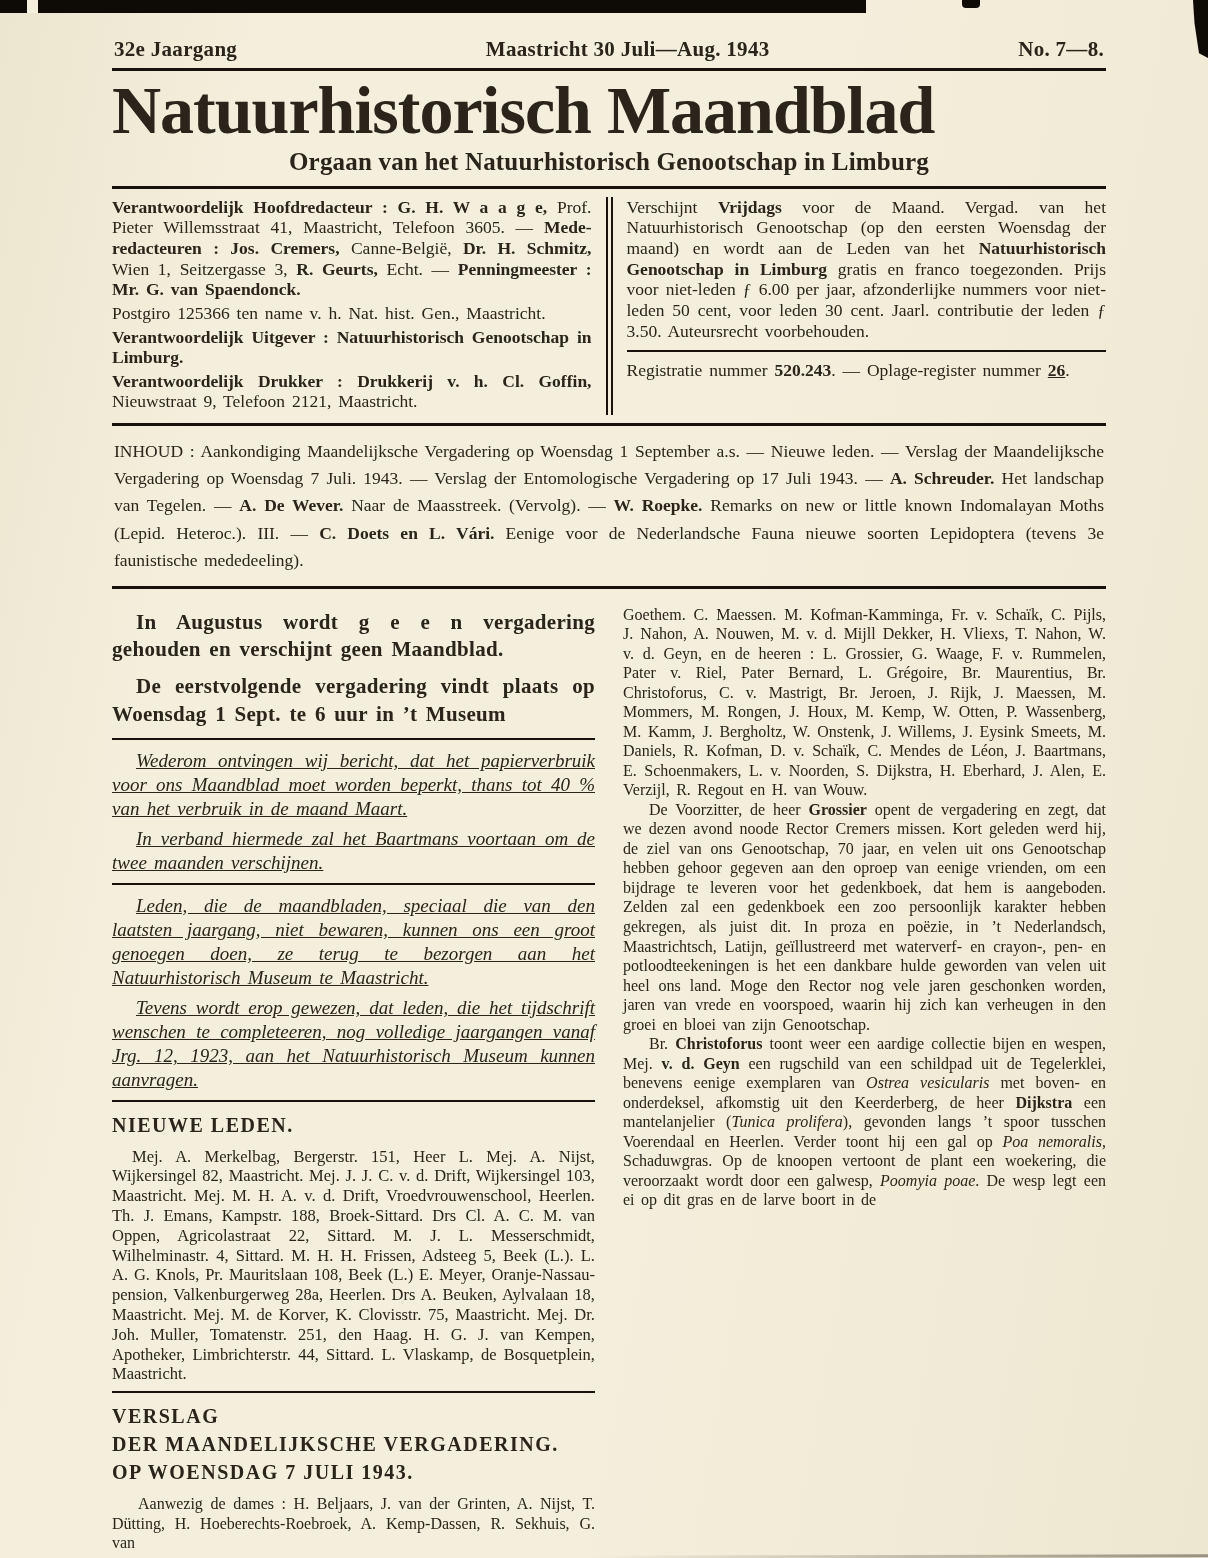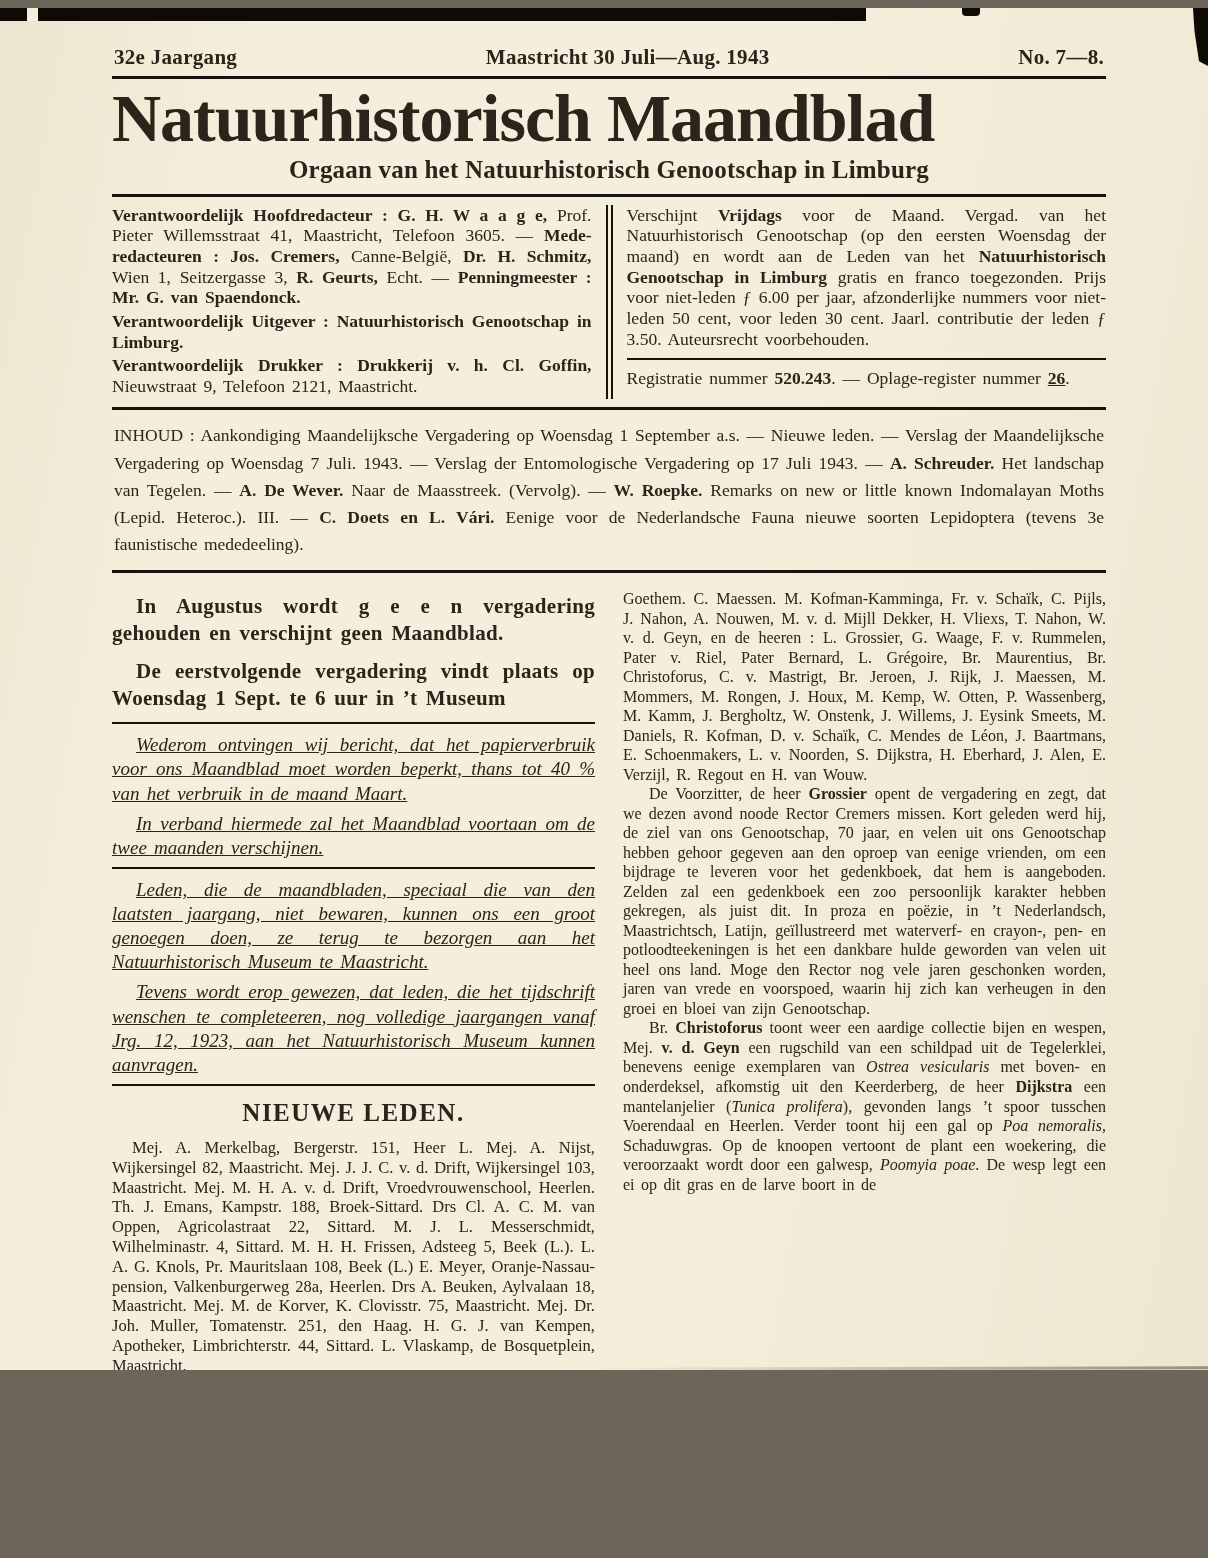--- a/index.html
+++ b/index.html
@@ -1,22 +1,22 @@
 <!DOCTYPE html>
 <html lang="nl" style="--paper: #f4eedc; --paper_edge: #ece5cf; --ink: #2b241a; --rule: #17120c; --scan_black: #0e0b07;"><head>
 <meta charset="utf-8">
 <style>
   html, body { margin: 0; padding: 0; }
   body { background: #6b655a; }
 
   .page {
     position: relative;
     width: 1208px;
-    height: 1362px;
-    margin: 8px auto;
+    height: 1558px;
+    margin: 0 auto;
     overflow: hidden;
     background:
       linear-gradient(100deg, var(--paper_edge, #ece5cf) 0%, var(--paper, #f4eedc) 18%, var(--paper, #f4eedc) 55%, #f1ead6 82%, #ede6d0 100%);
     color: var(--ink, #2b241a);
     font-family: "Liberation Serif", "DejaVu Serif", serif;
   }
 
   
   .band-top { position: absolute; top: 0; left: 0; width: 866px; height: 13px; background: var(--scan_black, #0e0b07); }
   .band-notch { position: absolute; top: 0; left: 27px; width: 11px; height: 13px; background: var(--paper, #f4eedc); }
@@ -46,21 +46,21 @@
 
   .inhoud { margin: 12px 2px 12px 2px; font-size: 17.5px; line-height: 1.55; text-align: justify; word-spacing: 2px; hyphens: auto; }
 
   
   .columns { display: grid; grid-template-columns: 1fr 1fr; column-gap: 28px; margin-top: 16px; }
   .col { min-width: 0; }
 
   .announce { margin: 4px 0 10px 0; font-size: 21px; font-weight: bold; line-height: 1.3; text-align: justify; text-indent: 24px; word-spacing: 3px; letter-spacing: .3px; }
   .rule-col { height: 2px; margin: 7px 0 9px 0; }
   .notice { margin: 0 0 6px 0; font-size: 19px; font-style: italic; line-height: 1.27; text-align: justify; text-indent: 24px; word-spacing: 2.5px; hyphens: auto; text-decoration: underline; }
-  .section-heading { margin: 6px 0 8px 0; text-align: center; font-size: 25px; font-weight: bold; letter-spacing: 1.5px; line-height: 1.4; }
+  .section-heading { margin: 6px 0 8px 0; text-align: left; font-size: 20px; font-weight: bold; letter-spacing: 1.5px; line-height: 1.4; }
   .fineprint { margin: 0 0 4px 0; font-size: 16.5px; line-height: 1.2; text-align: justify; text-indent: 20px; word-spacing: 1.5px; hyphens: auto; }
   .bodytext { margin: 0; font-size: 16px; line-height: 1.22; text-align: justify; word-spacing: 2.5px; hyphens: auto; }
   .bodytext.indent { text-indent: 26px; }
 </style>
 </head>
 <body>
 
 <div class="page">
 
   <div class="band-top"></div>
@@ -80,20 +80,21 @@
     <div class="rule rule-thick"></div>
 
     <h1 class="title">Natuurhistorisch Maandblad</h1>
     <div class="subtitle">Orgaan van het Natuurhistorisch Genootschap in Limburg</div>
 
     <div class="rule rule-thick"></div>
 
     <div class="masthead">
       <div class="mast-col mast-left">
         <p class="mast-par"><span style="font-weight: bold;">Verantwoordelijk Hoofdredacteur : G. H. W a a g e,</span><span> Prof. Pieter Willemsstraat 41, Maastricht, Telefoon 3605. — </span><span style="font-weight: bold;">Mede-redacteuren : Jos. Cremers,</span><span> Canne-België, </span><span style="font-weight: bold;">Dr. H. Schmitz,</span><span> Wien 1, Seitzergasse 3, </span><span style="font-weight: bold;">R. Geurts,</span><span> Echt. — </span><span style="font-weight: bold;">Penningmeester : Mr. G. van Spaendonck.</span></p>
+        <p class="mast-par"><span>Postgiro 125366 ten name v. h. Nat. hist. Gen., Maastricht.</span></p>
         <p class="mast-par"><span style="font-weight: bold;">Verantwoordelijk Uitgever : Natuurhistorisch Genootschap in Limburg.</span></p>
         <p class="mast-par"><span style="font-weight: bold;">Verantwoordelijk Drukker : Drukkerij v. h. Cl. Goffin,</span><span> Nieuwstraat 9, Telefoon 2121, Maastricht.</span></p>
       </div>
       <div class="mast-divider"></div>
       <div class="mast-col mast-right">
         <p class="mast-par"><span>Verschijnt </span><span style="font-weight: bold;">Vrijdags</span><span> voor de Maand. Vergad. van het Natuurhistorisch Genootschap (op den eersten Woensdag der maand) en wordt aan de Leden van het </span><span style="font-weight: bold;">Natuurhistorisch Genootschap in Limburg</span><span> gratis en franco toegezonden. Prijs voor niet-leden ƒ 6.00 per jaar, afzonderlijke nummers voor niet-leden 50 cent, voor leden 30 cent. Jaarl. contributie der leden ƒ 3.50. Auteursrecht voorbehouden.</span></p>
         <div class="rule rule-thin"></div>
         <p class="mast-par registration"><span>Registratie nummer </span><span style="font-weight: bold;">520.243</span><span>. — Oplage-register nummer </span><span style="font-weight: bold; text-decoration: underline;">26</span><span>.</span></p>
       </div>
     </div>
@@ -104,21 +105,21 @@
 
     <div class="rule rule-thick"></div>
 
     <div class="columns">
 
       <div class="col col-left">
         <p class="announce">In Augustus wordt g e e n vergadering gehouden en verschijnt geen Maandblad.</p>
         <p class="announce">De eerstvolgende vergadering vindt plaats op Woensdag 1 Sept. te 6 uur in ’t Museum</p>
         <div class="rule rule-col"></div>
         <p class="notice">Wederom ontvingen wij bericht, dat het papierverbruik voor ons Maandblad moet worden beperkt, thans tot 40 % van het verbruik in de maand Maart.</p>
-        <p class="notice">In verband hiermede zal het Maandblad voortaan om de twee maanden verschijnen.</p>
+        <p class="notice">In verband hiermede zal het Baartmans voortaan om de twee maanden verschijnen.</p>
         <div class="rule rule-col"></div>
         <p class="notice">Leden, die de maandbladen, speciaal die van den laatsten jaargang, niet bewaren, kunnen ons een groot genoegen doen, ze terug te bezorgen aan het Natuurhistorisch Museum te Maastricht.</p>
         <p class="notice">Tevens wordt erop gewezen, dat leden, die het tijdschrift wenschen te completeeren, nog volledige jaargangen vanaf Jrg. 12, 1923, aan het Natuurhistorisch Museum kunnen aanvragen.</p>
         <div class="rule rule-col"></div>
         <h2 class="section-heading">NIEUWE LEDEN.</h2>
         <p class="fineprint">Mej. A. Merkelbag, Bergerstr. 151, Heer L. Mej. A. Nijst, Wijkersingel 82, Maastricht. Mej. J. J. C. v. d. Drift, Wijkersingel 103, Maastricht. Mej. M. H. A. v. d. Drift, Vroedvrouwenschool, Heerlen. Th. J. Emans, Kampstr. 188, Broek-Sittard. Drs Cl. A. C. M. van Oppen, Agricolastraat 22, Sittard. M. J. L. Messerschmidt, Wilhelminastr. 4, Sittard. M. H. H. Frissen, Adsteeg 5, Beek (L.). L. A. G. Knols, Pr. Mauritslaan 108, Beek (L.) E. Meyer, Oranje-Nassau-pension, Valkenburgerweg 28a, Heerlen. Drs A. Beuken, Aylvalaan 18, Maastricht. Mej. M. de Korver, K. Clovisstr. 75, Maastricht. Mej. Dr. Joh. Muller, Tomatenstr. 251, den Haag. H. G. J. van Kempen, Apotheker, Limbrichterstr. 44, Sittard. L. Vlaskamp, de Bosquetplein, Maastricht.</p>
         <div class="rule rule-col"></div>
         <h2 class="section-heading">
           <div>VERSLAG</div>
           <div>DER MAANDELIJKSCHE VERGADERING.</div>

